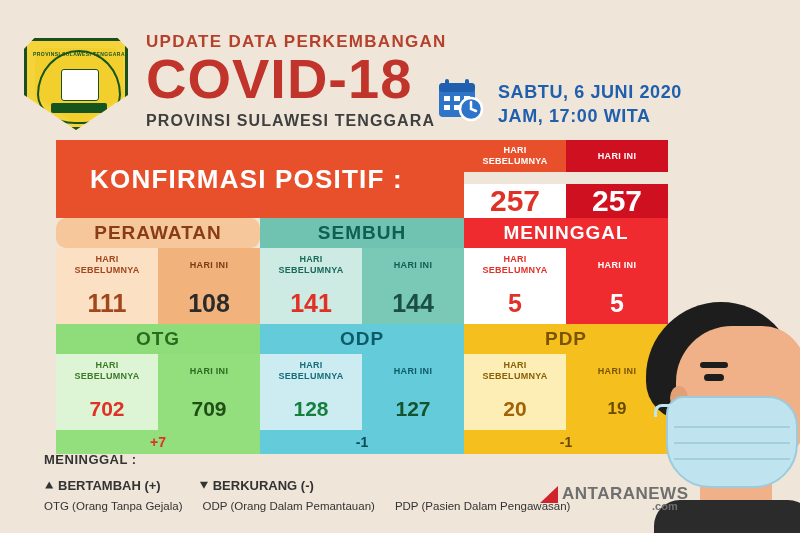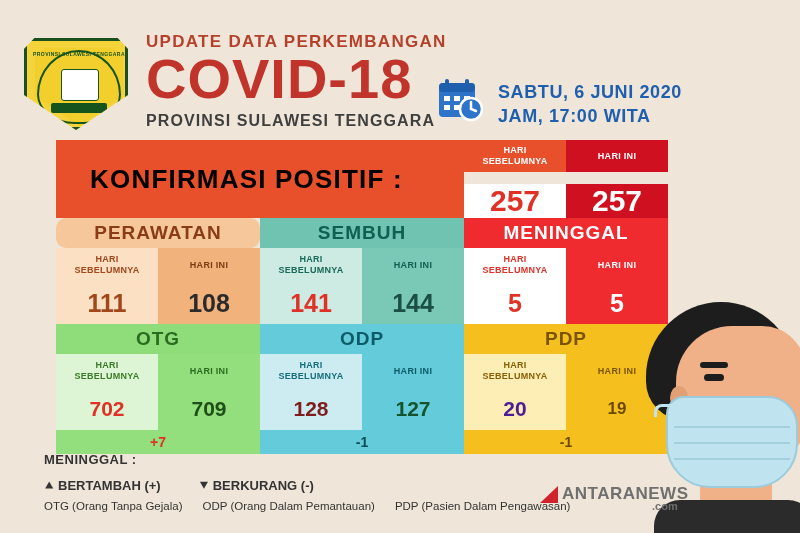--- a/index.html
+++ b/index.html
@@ -71,21 +71,21 @@
   }
 
   
   .grid{position:absolute;left:56px;top:140px;width:612px;}
   .row{display:flex;width:100%;}
   .cell{box-sizing:border-box;display:flex;align-items:center;justify-content:center;text-align:center;}
 
   
   .r1{height:78px;}
   .c-konf{
-    width:408px;background:#e8502c;color:#000000;
+    width:408px;background:#e8502c;color:#ffffff;
     font-size:26px;font-weight:bold;letter-spacing:1.2px;
     justify-content:flex-start;padding-left:34px;
   }
   .konf-right{width:204px;display:flex;flex-direction:column;}
   .konf-heads{display:flex;height:32px;}
   .kh{flex:1;display:flex;align-items:center;justify-content:center;text-align:center;
       font-size:9px;font-weight:bold;color:#fff;line-height:11px;letter-spacing:.3px;}
   .kh.a{background:#e8502c;}
   .kh.b{background:#cf1020;}
   .konf-vals{display:flex;height:46px;align-items:flex-end;}
@@ -255,23 +255,23 @@
       <div class="cell w-half bg-green-l">HARI<br>SEBELUMNYA</div>
       <div class="cell w-half bg-green-d">HARI INI</div>
       <div class="cell w-half bg-cyan-l">HARI<br>SEBELUMNYA</div>
       <div class="cell w-half bg-cyan-d">HARI INI</div>
       <div class="cell w-half bg-yellow-l">HARI<br>SEBELUMNYA</div>
       <div class="cell w-half bg-yellow-d">HARI INI</div>
     </div>
     <div class="vals">
       <div class="cell w-half bg-green-l num-md" style="color:#e03127">702</div>
       <div class="cell w-half bg-green-d num-md" style="color:#1f4f16">709</div>
-      <div class="cell w-half bg-cyan-l num-md" style="color:#7f1d1d">128</div>
+      <div class="cell w-half bg-cyan-l num-md" style="color:#15803d">128</div>
       <div class="cell w-half bg-cyan-d num-md" style="color:#14532d">127</div>
-      <div class="cell w-half bg-yellow-l num-md" style="color:#4c1d95">20</div>
+      <div class="cell w-half bg-yellow-l num-md" style="color:#a16207">20</div>
       <div class="cell w-half bg-yellow-d num-sm" style="color:#6b4a00">19</div>
     </div>
 
     <div class="delta">
       <div class="cell w-peraw bg-green-d" style="color:#e03127">+7</div>
       <div class="cell w-sembuh bg-cyan-d" style="color:#0d4b57">-1</div>
       <div class="cell w-mening bg-yellow-d" style="color:#6b4a00">-1</div>
     </div>
   </div>
 

